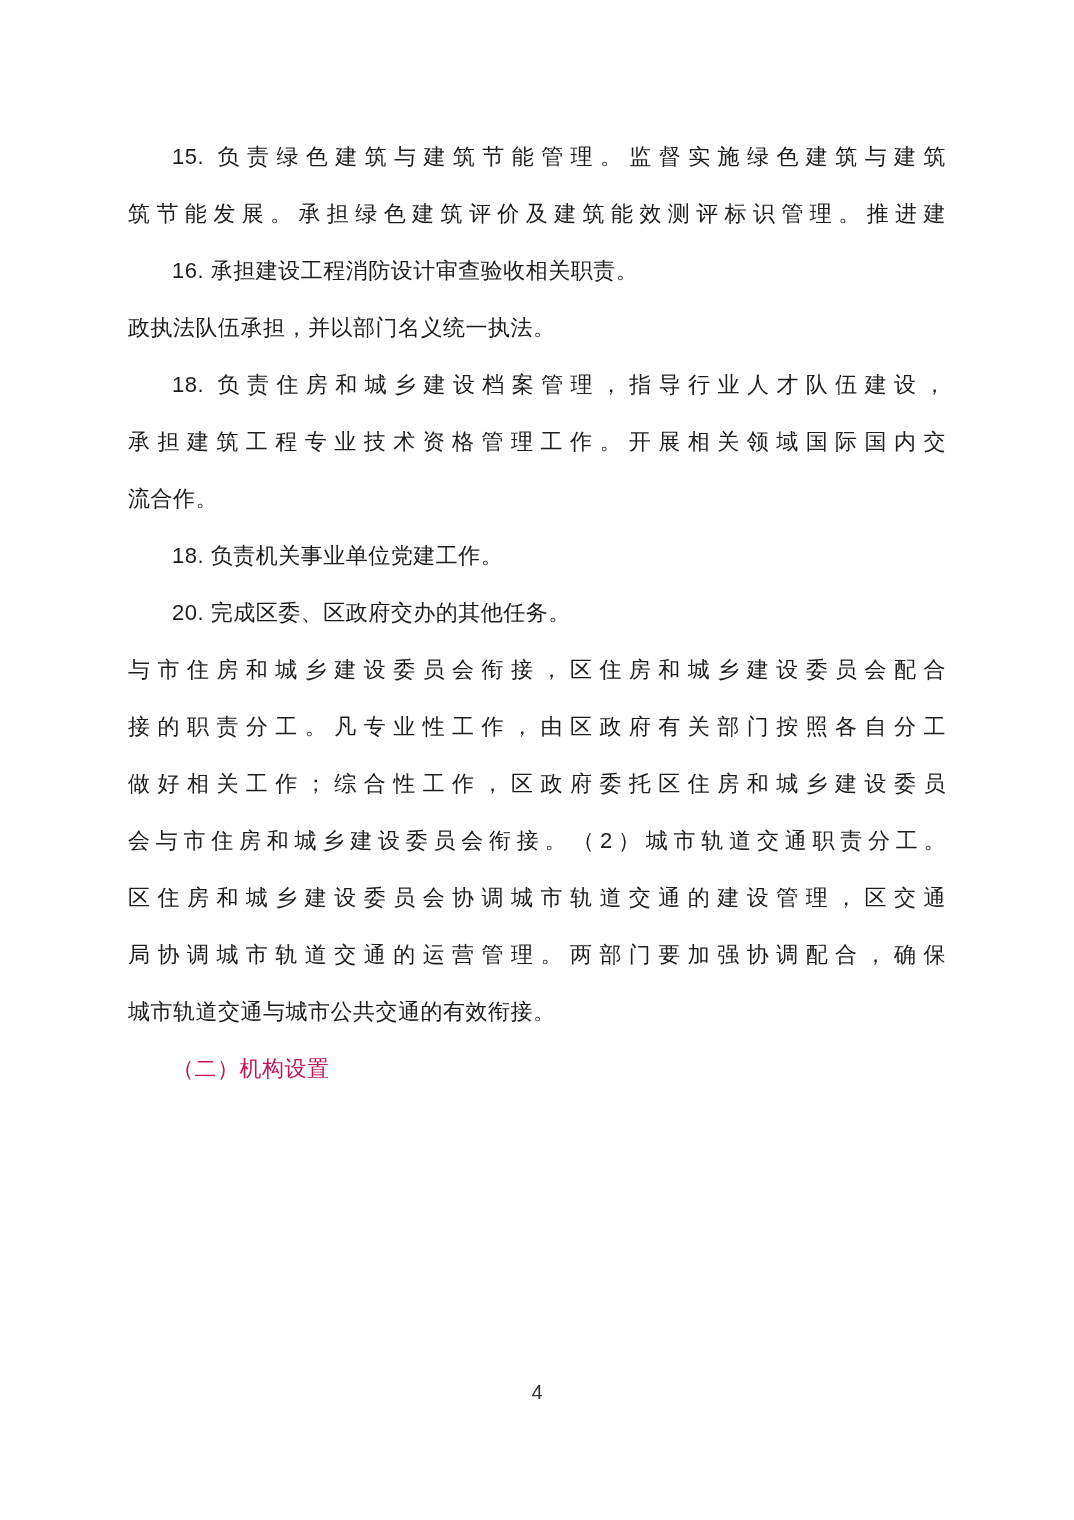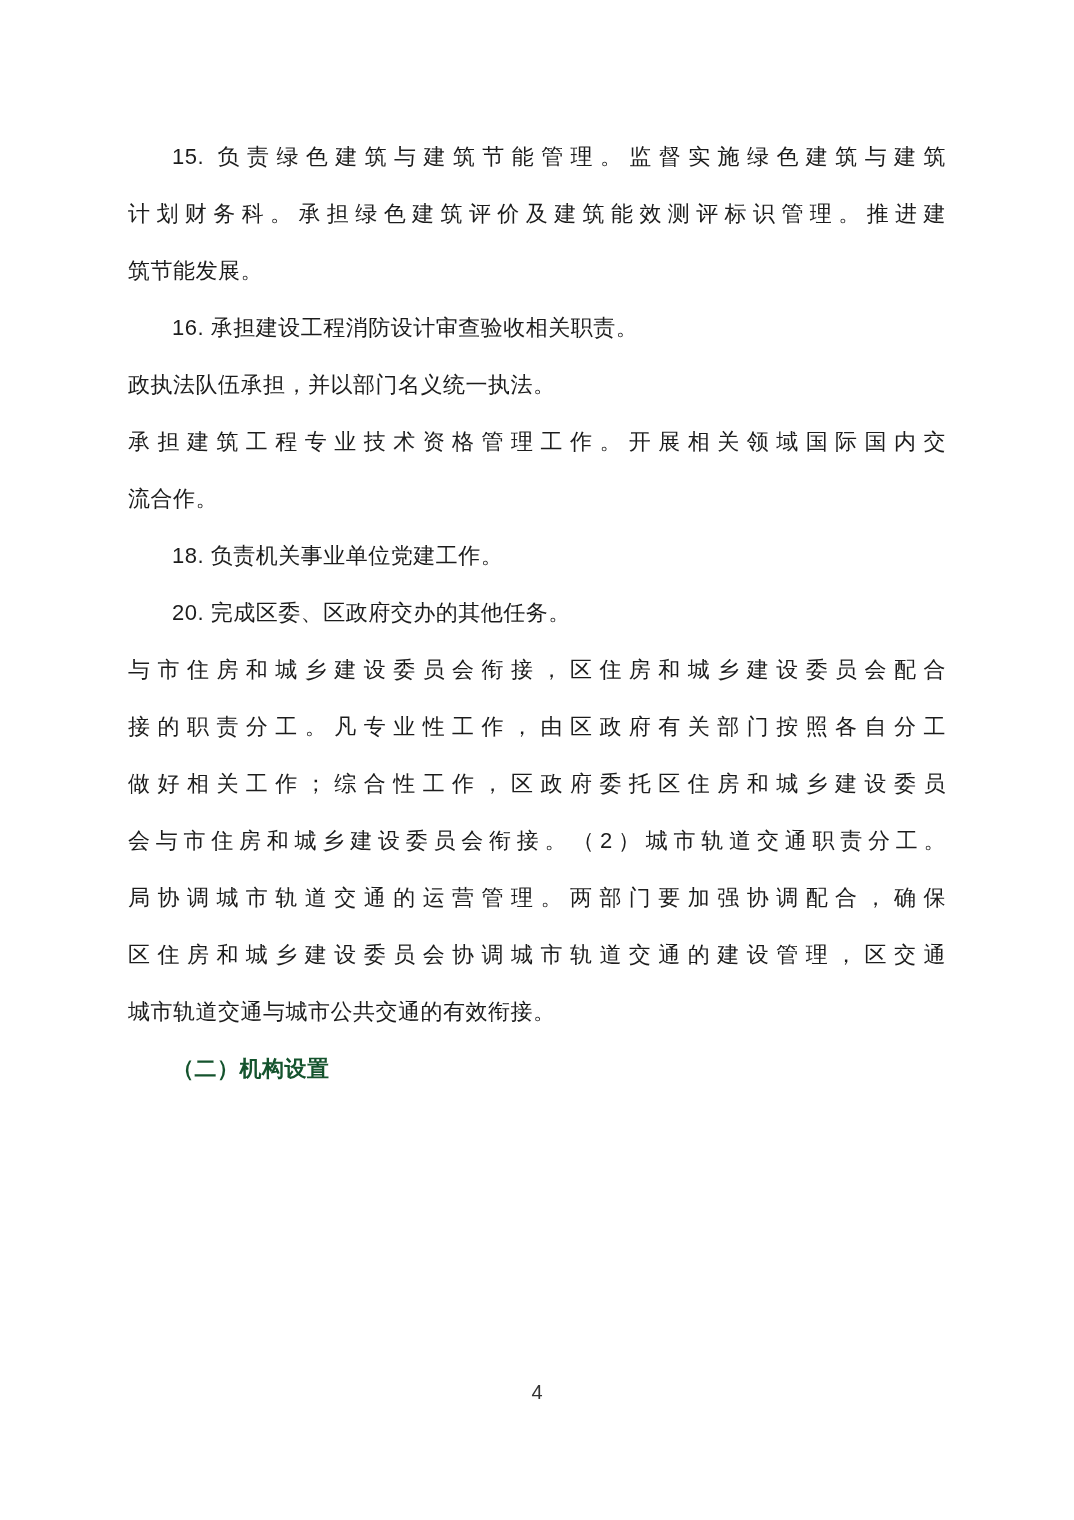--- a/index.html
+++ b/index.html
@@ -34,22 +34,22 @@
     text-align: left;
   }
   .line.justify {
     text-align: justify;
     text-align-last: justify;
   }
   .line.indent {
     text-indent: 2em;
   }
   .paragraph.heading .line {
-    font-weight: 700;
-    color: #14532d;
+    font-weight: 400;
+    color: #be185d;
   }
   .footer {
     position: absolute;
     top: 1378px;
     left: 0;
     width: 1074px;
     text-align: center;
   }
   .page-num {
     font-size: 20px;
@@ -57,46 +57,46 @@
     color: #333333;
   }
 </style>
 </head>
 <body>
 
 <div class="page">
   <div class="doc-body" id="doc-body">
       <div class="paragraph body">
         <div class="line indent justify">15. 负责绿色建筑与建筑节能管理。监督实施绿色建筑与建筑</div>
-        <div class="line justify">计划财务科。承担绿色建筑评价及建筑能效测评标识管理。推进建</div>
-        <div class="line">筑节能发展。</div>
+        <div class="line justify">筑节能发展。承担绿色建筑评价及建筑能效测评标识管理。推进建</div>
       </div>
       <div class="paragraph body">
         <div class="line indent">16. 承担建设工程消防设计审查验收相关职责。</div>
       </div>
       <div class="paragraph body">
         <div class="line">政执法队伍承担，并以部门名义统一执法。</div>
       </div>
       <div class="paragraph body">
+        <div class="line indent justify">18. 负责住房和城乡建设档案管理，指导行业人才队伍建设，</div>
         <div class="line justify">承担建筑工程专业技术资格管理工作。开展相关领域国际国内交</div>
         <div class="line">流合作。</div>
       </div>
       <div class="paragraph body">
         <div class="line indent">18. 负责机关事业单位党建工作。</div>
       </div>
       <div class="paragraph body">
         <div class="line indent">20. 完成区委、区政府交办的其他任务。</div>
       </div>
       <div class="paragraph body">
         <div class="line justify">与市住房和城乡建设委员会衔接，区住房和城乡建设委员会配合</div>
         <div class="line justify">接的职责分工。凡专业性工作，由区政府有关部门按照各自分工</div>
         <div class="line justify">做好相关工作；综合性工作，区政府委托区住房和城乡建设委员</div>
         <div class="line justify">会与市住房和城乡建设委员会衔接。（2）城市轨道交通职责分工。</div>
+        <div class="line justify">区住房和城乡建设委员会协调城市轨道交通的建设管理，区交通</div>
         <div class="line justify">局协调城市轨道交通的运营管理。两部门要加强协调配合，确保</div>
-        <div class="line justify">区住房和城乡建设委员会协调城市轨道交通的建设管理，区交通</div>
         <div class="line">城市轨道交通与城市公共交通的有效衔接。</div>
       </div>
       <div class="paragraph heading">
         <div class="line indent">（二）机构设置</div>
       </div>
     </div>
   <div class="footer">
     <span class="page-num">4</span>
   </div>
 </div>

